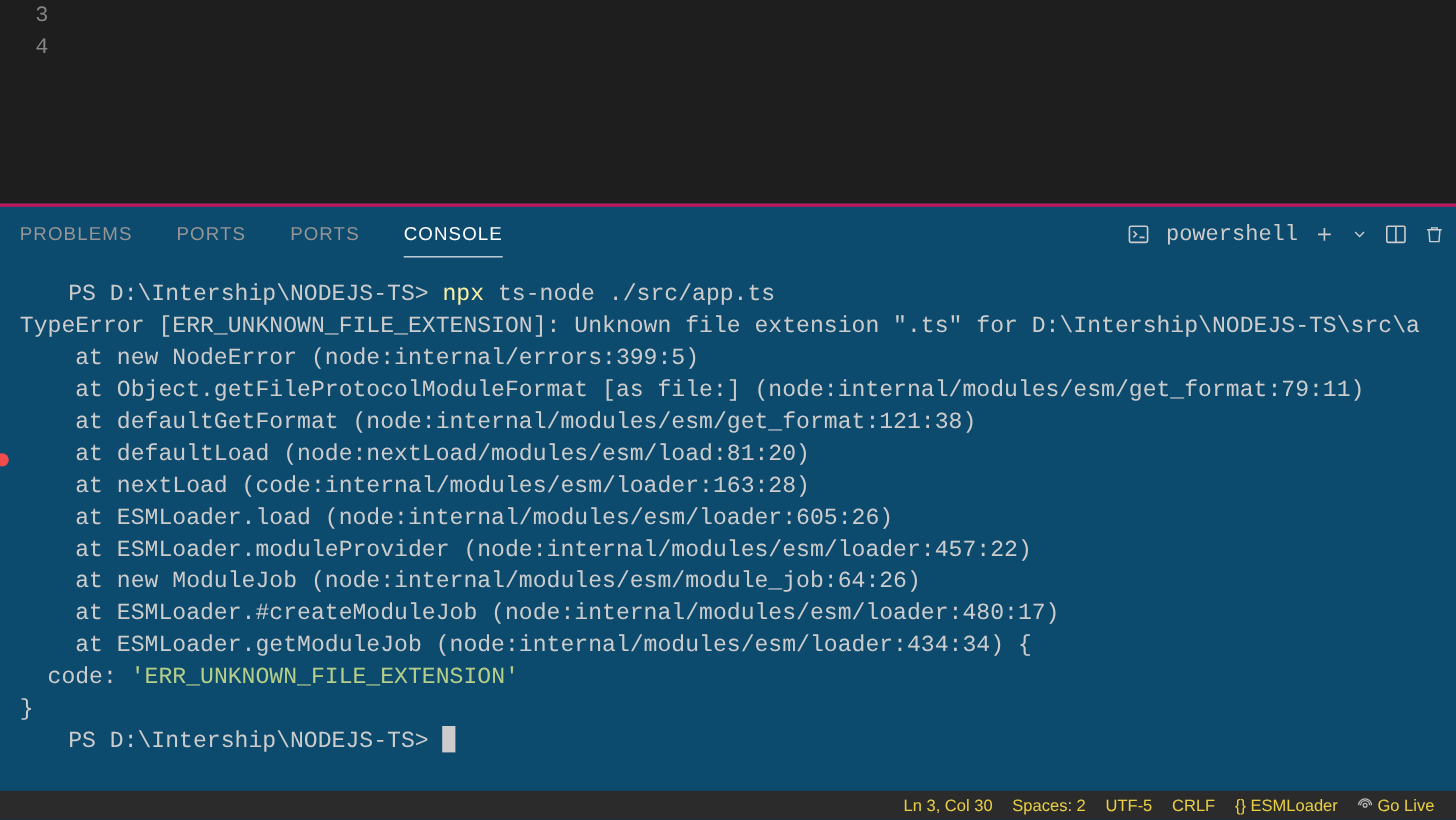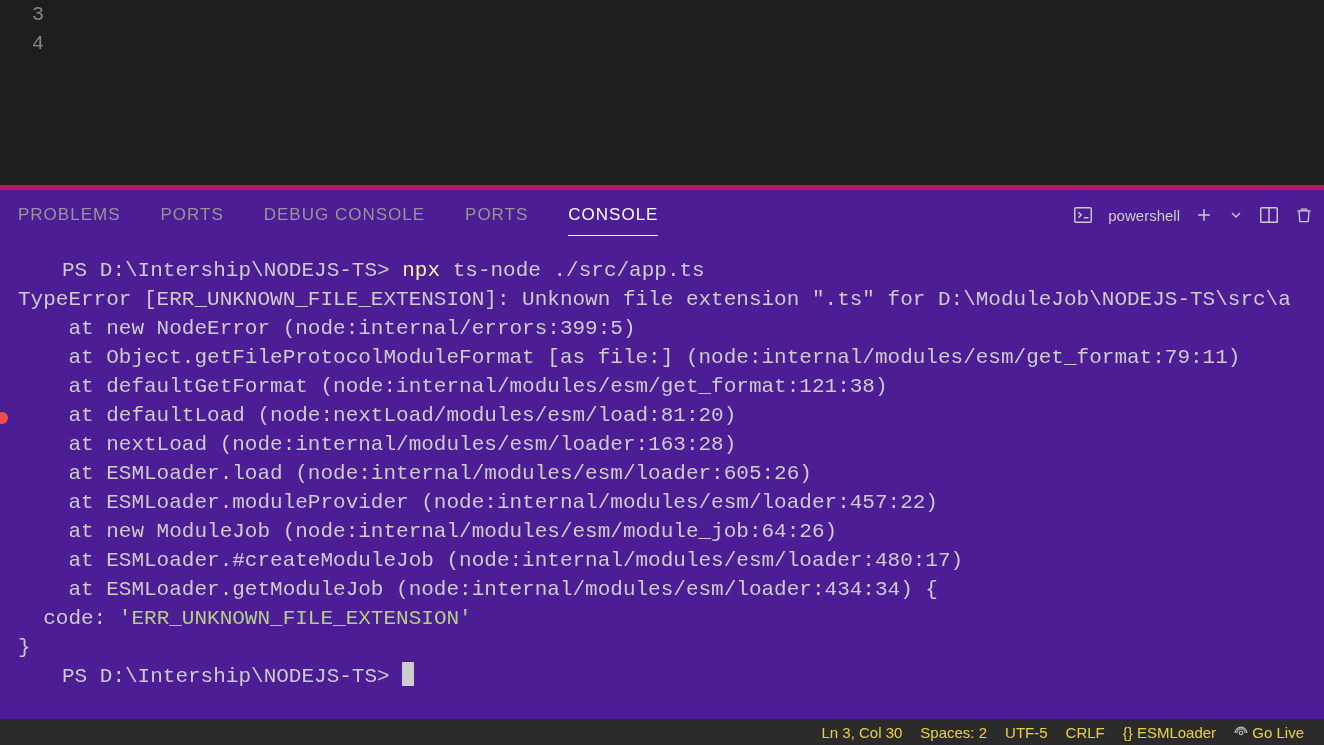--- a/index.html
+++ b/index.html
@@ -19,22 +19,22 @@
     padding-left: 0;
   }
   .gutter-line {
     color: #858585;
     font-size: 20px;
     line-height: 29px;
     padding-left: 32px;
     width: 60px;
   }
   .panel {
-    border-top: 5px solid #be185d;
-    background: #4c1d95;
+    border-top: 3px solid #be185d;
+    background: #0c4a6e;
     height: 540px;
     display: flex;
     flex-direction: column;
   }
   .panel-tabs {
     display: flex;
     align-items: center;
     height: 50px;
     padding-left: 18px;
     padding-right: 10px;
@@ -53,22 +53,22 @@
     border-bottom: 1.5px solid #ffffff;
   }
   .panel-right {
     margin-left: auto;
     display: flex;
     align-items: center;
     gap: 14px;
     color: #cccccc;
   }
   .panel-right .shell-name {
-    font-size: 15px;
-    font-family: Liberation Sans, sans-serif;
+    font-size: 20px;
+    font-family: Liberation Mono, monospace;
   }
   .icon {
     display: inline-flex;
     align-items: center;
     justify-content: center;
   }
   .icon svg { display: block; }
   .terminal-body {
     padding: 16px 18px 0 18px;
     font-size: 21px;
@@ -123,21 +123,20 @@
   <div class="gutter-line">3</div>
   <div class="gutter-line">4</div>
 </div>
 
 <div class="gutter-err"></div>
 
 <div class="panel">
   <div class="panel-tabs">
     <div class="tab">PROBLEMS</div>
     <div class="tab">PORTS</div>
-    <div class="tab">DEBUG CONSOLE</div>
     <div class="tab">PORTS</div>
     <div class="tab active">CONSOLE</div>
 
     <div class="panel-right">
       <span class="icon">
         <svg width="22" height="22" viewBox="0 0 24 24" fill="none" stroke="#cccccc" stroke-width="1.6">
           <rect x="3" y="4" width="18" height="16" rx="1.5"></rect>
           <path d="M7 9l3 3-3 3M13 15h5"></path>
         </svg>
       </span>
@@ -160,26 +159,26 @@
       </span>
       <span class="icon">
         <svg width="20" height="20" viewBox="0 0 24 24" fill="none" stroke="#cccccc" stroke-width="1.6">
           <path d="M4 7h16M9 7V5h6v2M6 7l1 13h10l1-13"></path>
         </svg>
       </span>
     </div>
   </div>
 
   <div class="terminal-body"><span class="ps">PS D:\Intership\NODEJS-TS&gt; </span><span class="cmd-yellow">npx</span><span class="cmd-rest"> ts-node ./src/app.ts</span>
-<span>TypeError [ERR_UNKNOWN_FILE_EXTENSION]: Unknown file extension ".ts" for D:\ModuleJob\NODEJS-TS\src\a</span>
+<span>TypeError [ERR_UNKNOWN_FILE_EXTENSION]: Unknown file extension ".ts" for D:\Intership\NODEJS-TS\src\a</span>
 <span>    at new NodeError (node:internal/errors:399:5)</span>
 <span>    at Object.getFileProtocolModuleFormat [as file:] (node:internal/modules/esm/get_format:79:11)</span>
 <span>    at defaultGetFormat (node:internal/modules/esm/get_format:121:38)</span>
 <span>    at defaultLoad (node:nextLoad/modules/esm/load:81:20)</span>
-<span>    at nextLoad (node:internal/modules/esm/loader:163:28)</span>
+<span>    at nextLoad (code:internal/modules/esm/loader:163:28)</span>
 <span>    at ESMLoader.load (node:internal/modules/esm/loader:605:26)</span>
 <span>    at ESMLoader.moduleProvider (node:internal/modules/esm/loader:457:22)</span>
 <span>    at new ModuleJob (node:internal/modules/esm/module_job:64:26)</span>
 <span>    at ESMLoader.#createModuleJob (node:internal/modules/esm/loader:480:17)</span>
 <span>    at ESMLoader.getModuleJob (node:internal/modules/esm/loader:434:34) {</span>
 <span>  code: </span><span class="err-green">'ERR_UNKNOWN_FILE_EXTENSION'</span>
 <span>}</span>
 <span class="ps">PS D:\Intership\NODEJS-TS&gt; </span><span class="cursor-block"></span></div>
 </div>
 

